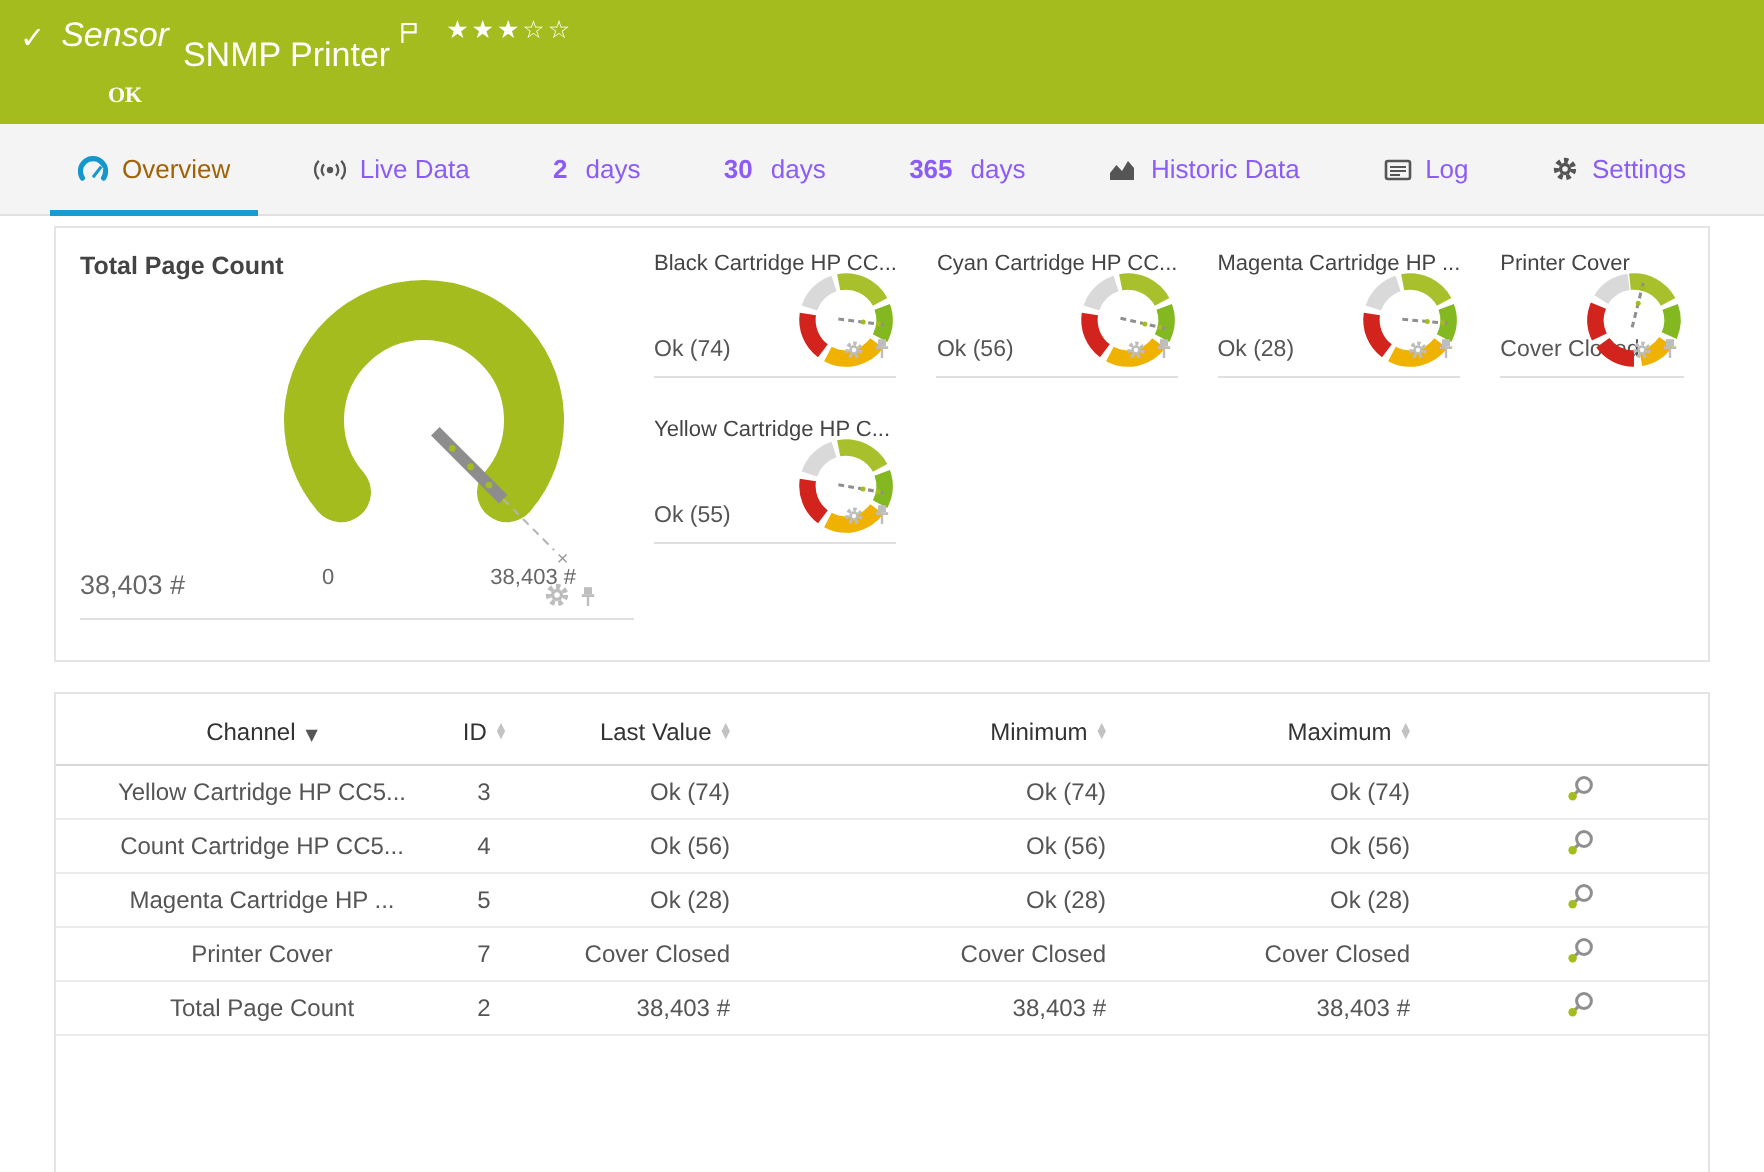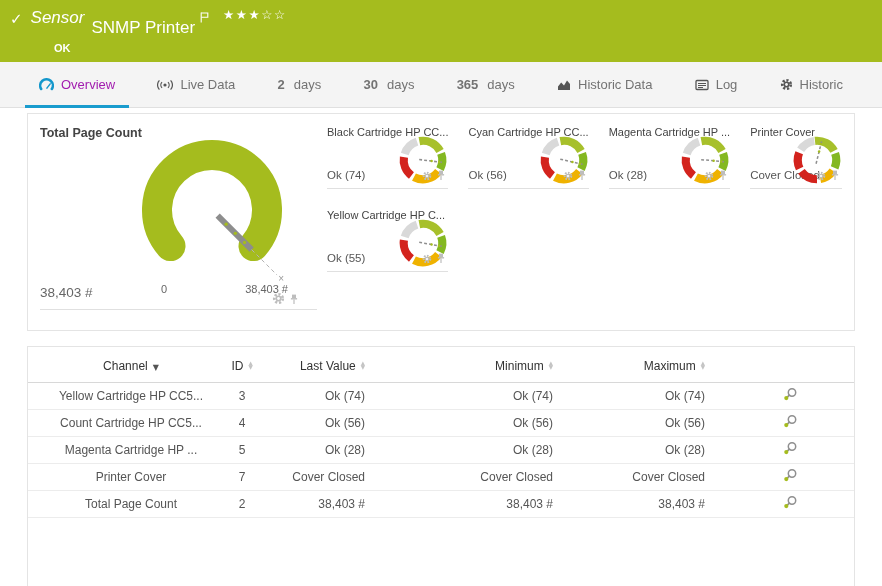--- a/index.html
+++ b/index.html
@@ -7,29 +7,29 @@
   .sym{font-family:"DejaVu Sans",sans-serif;}
 
   
   .topbar{background:#a5bc1e;height:62px;color:#fff;box-sizing:border-box;padding:7px 0 0 10px;}
   .topbar .row1{display:flex;align-items:flex-start;}
   .check{font-size:15px;font-weight:bold;margin:3px 8px 0 0;}
   .kind{font-style:italic;font-size:17px;margin:1px 7px 0 0;}
   .sensor-title{font-size:17px;margin-top:11px;}
   .flagicon{margin:2px 0 0 5px;}
   .stars{font-size:12.5px;letter-spacing:1.5px;margin:0 0 0 14px;}
-  .statusline{font-size:11px;font-weight:bold;margin:4px 0 0 44px;}
+  .statusline{font-size:11px;font-weight:bold;margin:4px 0 0 44px;font-family:Liberation Serif, serif;}
 
   
   .tabs{height:45px;background:#f4f4f4;border-bottom:1px solid #e0e0e0;display:flex;
         justify-content:space-between;align-items:stretch;padding:0 25px;}
-  .tab{display:flex;align-items:center;gap:7px;padding:0 14px;font-size:13px;color:#737373;
+  .tab{display:flex;align-items:center;gap:7px;padding:0 14px;font-size:13px;color:#8b5cf6;
        position:relative;cursor:pointer;white-space:nowrap;}
   .tab .num{font-weight:bold;margin-right:2px;}
-  .tab.active{color:#a21caf;}
+  .tab.active{color:#a16207;}
   .tab.active::after{content:"";position:absolute;left:0;right:0;bottom:-1px;height:3px;background:#1a9cce;}
   .tab-icon{display:inline-flex;align-items:center;}
 
   
   .panel{margin:0 27px;border:1px solid #e4e4e4;background:#fff;box-sizing:border-box;}
   .panel-gauges{margin-top:5px;height:218px;padding:12px;display:flex;}
   .panel-table{margin-top:15px;height:242px;padding:12px 0 0;border-bottom:none;overflow:hidden;}
 
   
   .primary{position:relative;width:277px;height:183px;border-bottom:1px solid #e0e0e0;flex:none;}
@@ -132,21 +132,21 @@
       <span>Log</span>
     </div>
     <div class="tab">
       <span class="tab-icon">
         <svg width="13" height="13" viewBox="0 0 14 14">
           <circle cx="7" cy="7" r="4.6" fill="none" stroke="#555" stroke-width="2.8" stroke-dasharray="2.3 1.9"></circle>
           <circle cx="7" cy="7" r="3.3" fill="#555"></circle>
           <circle cx="7" cy="7" r="1.5" fill="#f4f4f4"></circle>
         </svg>
       </span>
-      <span>Historic</span>
+      <span>Settings</span>
     </div>
   </nav>
 
 <section class="panel panel-gauges">
   <div class="primary">
     <div class="pg-title">Total Page Count</div>
     <svg class="pg-svg" id="big-gauge" width="210" height="160">
         <path d="M63.5,114.1 A55,55 0 1 1 146.5,114.1" fill="none" stroke="#a5bc1e" stroke-width="30" stroke-linecap="round"></path>
         <line x1="110.65685424949238" y1="83.65685424949238" x2="144.59797974644667" y2="117.59797974644665" stroke="#8d8d8d" stroke-width="6"></line>
         <circle cx="119.14213562373095" cy="92.14213562373095" r="1.7" fill="#a5bc1e"></circle>

